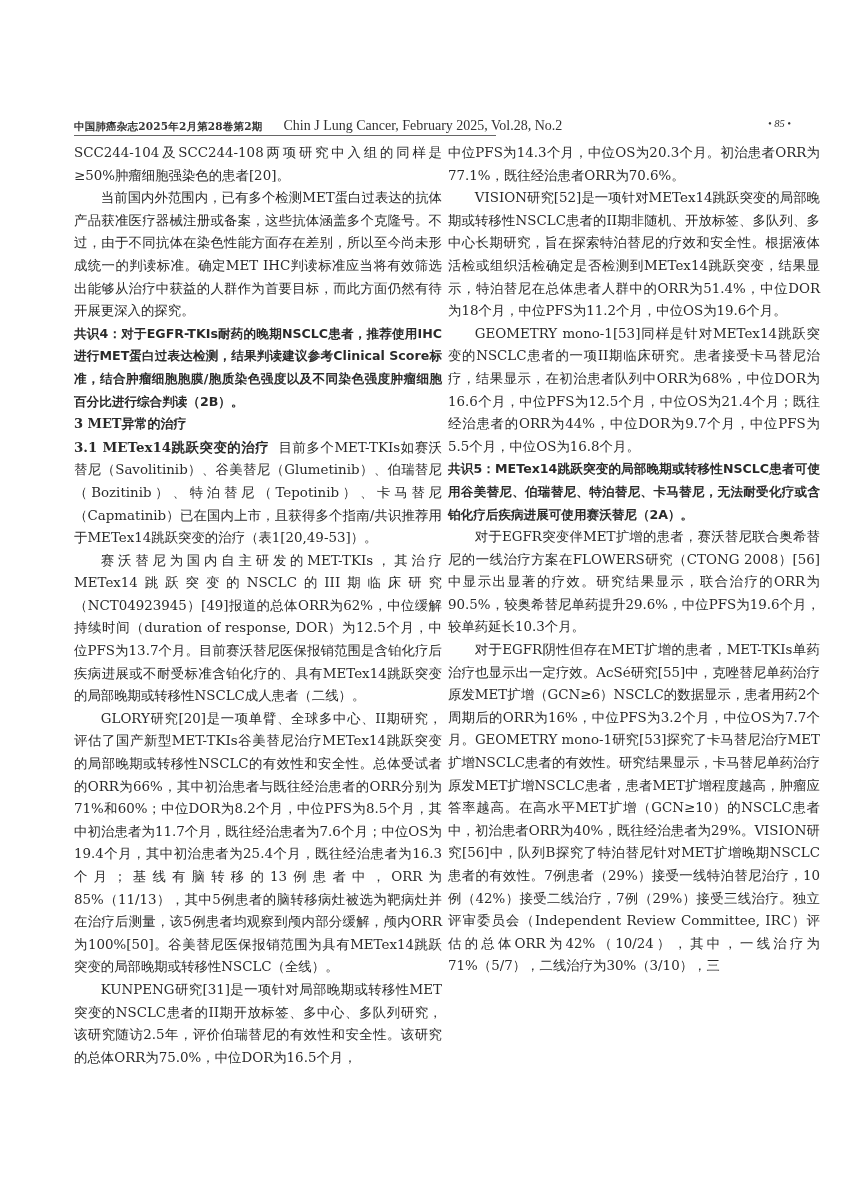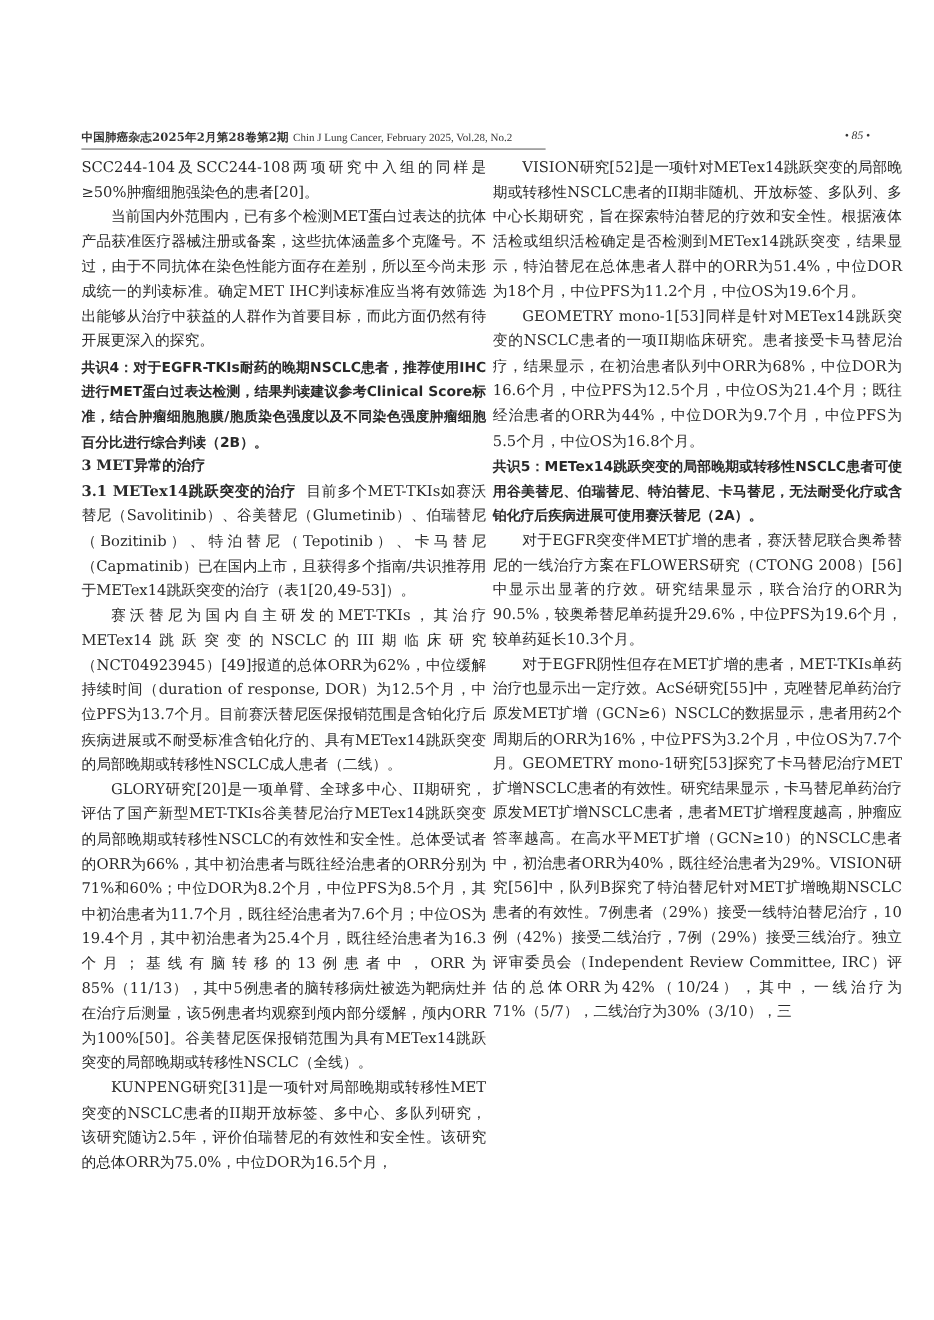--- a/index.html
+++ b/index.html
@@ -2,21 +2,21 @@
 <html><head>
 <meta charset="utf-8">
 <style>
   html, body { margin: 0; padding: 0; background: #ffffff; }
   body { width: 849px; height: 1200px; position: relative; overflow: hidden;
          font-family: "DejaVu Serif", "Liberation Serif", serif; color: #2a2a2a; }
   .header { position: absolute; left: 74px; right: 58px; top: 118px; height: 16px;
             font-size: 10.5px; color: #333; }
   .header .left { position: absolute; left: 0; top: 0; white-space: nowrap; }
   .header .left .cn { font-weight: bold; letter-spacing: 0.2px; }
-  .header .left .en { margin-left: 4px; font-family: "Liberation Serif", serif; font-size: 10px; }
+  .header .left .en { margin-left: 21px; font-family: "Liberation Serif", serif; font-size: 14px; }
   .header .right { position: absolute; right: 0; top: 0; font-size: 10.5px; font-family: "Liberation Serif", serif; font-style: italic; }
   .header-rule { position: absolute; left: 74px; width: 422px; top: 135px; border-top: 1.4px solid #666; }
   .col { position: absolute; top: 142px; width: 368px; font-size: 13.4px; line-height: 22.6px;
          text-align: justify; }
   .col.left { left: 74px; }
   .col.right { left: 448px; width: 372px; }
   .col p { margin: 0; }
   .indent { text-indent: 2em; }
   .bold { font-weight: bold; font-family: "DejaVu Sans", sans-serif; font-size: 12.6px; }
   .sec { font-weight: bold; font-family: "DejaVu Serif", serif; margin-top: 22px; margin-bottom: 22px; font-size: 13px; }
@@ -37,18 +37,19 @@
   <p class="indent">当前国内外范围内，已有多个检测MET蛋白过表达的抗体产品获准医疗器械注册或备案，这些抗体涵盖多个克隆号。不过，由于不同抗体在染色性能方面存在差别，所以至今尚未形成统一的判读标准。确定MET IHC判读标准应当将有效筛选出能够从治疗中获益的人群作为首要目标，而此方面仍然有待开展更深入的探究。</p>
   <p class="bold">共识4：对于EGFR-TKIs耐药的晚期NSCLC患者，推荐使用IHC进行MET蛋白过表达检测，结果判读建议参考Clinical Score标准，结合肿瘤细胞胞膜/胞质染色强度以及不同染色强度肿瘤细胞百分比进行综合判读（2B）。</p>
   <p class="sec">3  MET异常的治疗</p>
   <p><b>3.1 METex14跳跃突变的治疗</b>&nbsp;&nbsp;<span>目前多个MET-TKIs如赛沃替尼（Savolitinib）、谷美替尼（Glumetinib）、伯瑞替尼（Bozitinib）、特泊替尼（Tepotinib）、卡马替尼（Capmatinib）已在国内上市，且获得多个指南/共识推荐用于METex14跳跃突变的治疗（表1[20,49-53]）。</span></p>
   <p class="indent">赛沃替尼为国内自主研发的MET-TKIs，其治疗METex14跳跃突变的NSCLC的III期临床研究（NCT04923945）[49]报道的总体ORR为62%，中位缓解持续时间（duration of response, DOR）为12.5个月，中位PFS为13.7个月。目前赛沃替尼医保报销范围是含铂化疗后疾病进展或不耐受标准含铂化疗的、具有METex14跳跃突变的局部晚期或转移性NSCLC成人患者（二线）。</p>
   <p class="indent">GLORY研究[20]是一项单臂、全球多中心、II期研究，评估了国产新型MET-TKIs谷美替尼治疗METex14跳跃突变的局部晚期或转移性NSCLC的有效性和安全性。总体受试者的ORR为66%，其中初治患者与既往经治患者的ORR分别为71%和60%；中位DOR为8.2个月，中位PFS为8.5个月，其中初治患者为11.7个月，既往经治患者为7.6个月；中位OS为19.4个月，其中初治患者为25.4个月，既往经治患者为16.3个月；基线有脑转移的13例患者中，ORR为85%（11/13），其中5例患者的脑转移病灶被选为靶病灶并在治疗后测量，该5例患者均观察到颅内部分缓解，颅内ORR为100%[50]。谷美替尼医保报销范围为具有METex14跳跃突变的局部晚期或转移性NSCLC（全线）。</p>
   <p class="indent">KUNPENG研究[31]是一项针对局部晚期或转移性MET突变的NSCLC患者的II期开放标签、多中心、多队列研究，该研究随访2.5年，评价伯瑞替尼的有效性和安全性。该研究的总体ORR为75.0%，中位DOR为16.5个月，</p>
 </div>
 
 <div class="col right">
+  <p>中位PFS为14.3个月，中位OS为20.3个月。初治患者ORR为77.1%，既往经治患者ORR为70.6%。</p>
   <p class="indent">VISION研究[52]是一项针对METex14跳跃突变的局部晚期或转移性NSCLC患者的II期非随机、开放标签、多队列、多中心长期研究，旨在探索特泊替尼的疗效和安全性。根据液体活检或组织活检确定是否检测到METex14跳跃突变，结果显示，特泊替尼在总体患者人群中的ORR为51.4%，中位DOR为18个月，中位PFS为11.2个月，中位OS为19.6个月。</p>
   <p class="indent">GEOMETRY mono-1[53]同样是针对METex14跳跃突变的NSCLC患者的一项II期临床研究。患者接受卡马替尼治疗，结果显示，在初治患者队列中ORR为68%，中位DOR为16.6个月，中位PFS为12.5个月，中位OS为21.4个月；既往经治患者的ORR为44%，中位DOR为9.7个月，中位PFS为5.5个月，中位OS为16.8个月。</p>
   <p class="bold">共识5：METex14跳跃突变的局部晚期或转移性NSCLC患者可使用谷美替尼、伯瑞替尼、特泊替尼、卡马替尼，无法耐受化疗或含铂化疗后疾病进展可使用赛沃替尼（2A）。</p>
   <p class="indent">对于EGFR突变伴MET扩增的患者，赛沃替尼联合奥希替尼的一线治疗方案在FLOWERS研究（CTONG 2008）[56]中显示出显著的疗效。研究结果显示，联合治疗的ORR为90.5%，较奥希替尼单药提升29.6%，中位PFS为19.6个月，较单药延长10.3个月。</p>
   <p class="indent">对于EGFR阴性但存在MET扩增的患者，MET-TKIs单药治疗也显示出一定疗效。AcSé研究[55]中，克唑替尼单药治疗原发MET扩增（GCN≥6）NSCLC的数据显示，患者用药2个周期后的ORR为16%，中位PFS为3.2个月，中位OS为7.7个月。GEOMETRY mono-1研究[53]探究了卡马替尼治疗MET扩增NSCLC患者的有效性。研究结果显示，卡马替尼单药治疗原发MET扩增NSCLC患者，患者MET扩增程度越高，肿瘤应答率越高。在高水平MET扩增（GCN≥10）的NSCLC患者中，初治患者ORR为40%，既往经治患者为29%。VISION研究[56]中，队列B探究了特泊替尼针对MET扩增晚期NSCLC患者的有效性。7例患者（29%）接受一线特泊替尼治疗，10例（42%）接受二线治疗，7例（29%）接受三线治疗。独立评审委员会（Independent Review Committee, IRC）评估的总体ORR为42%（10/24），其中，一线治疗为71%（5/7），二线治疗为30%（3/10），三</p>
 </div>
 
 </body></html>

